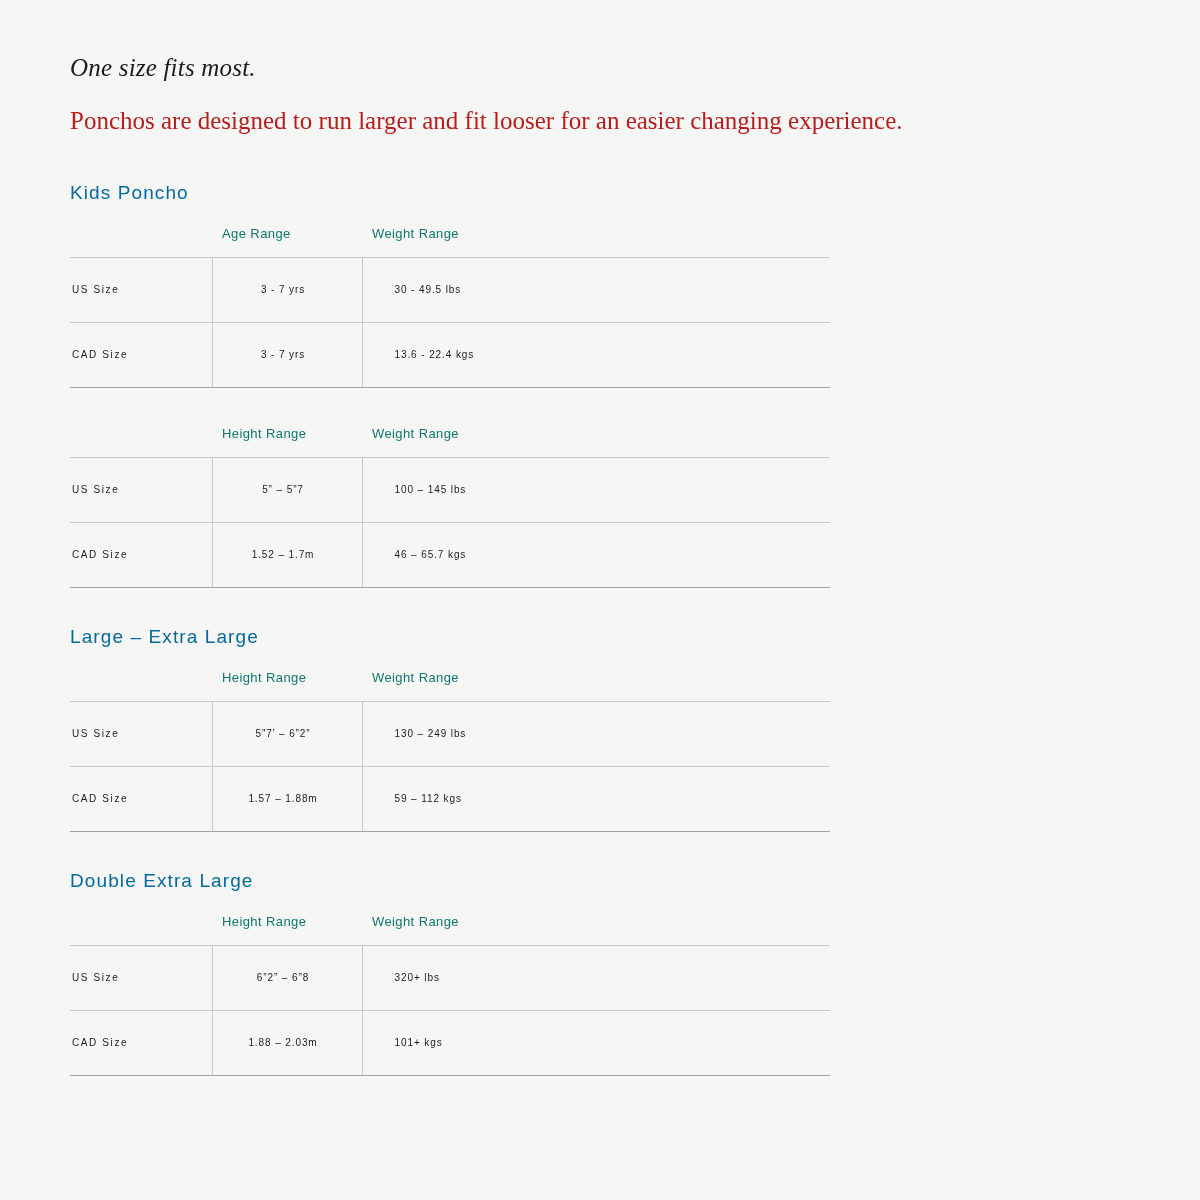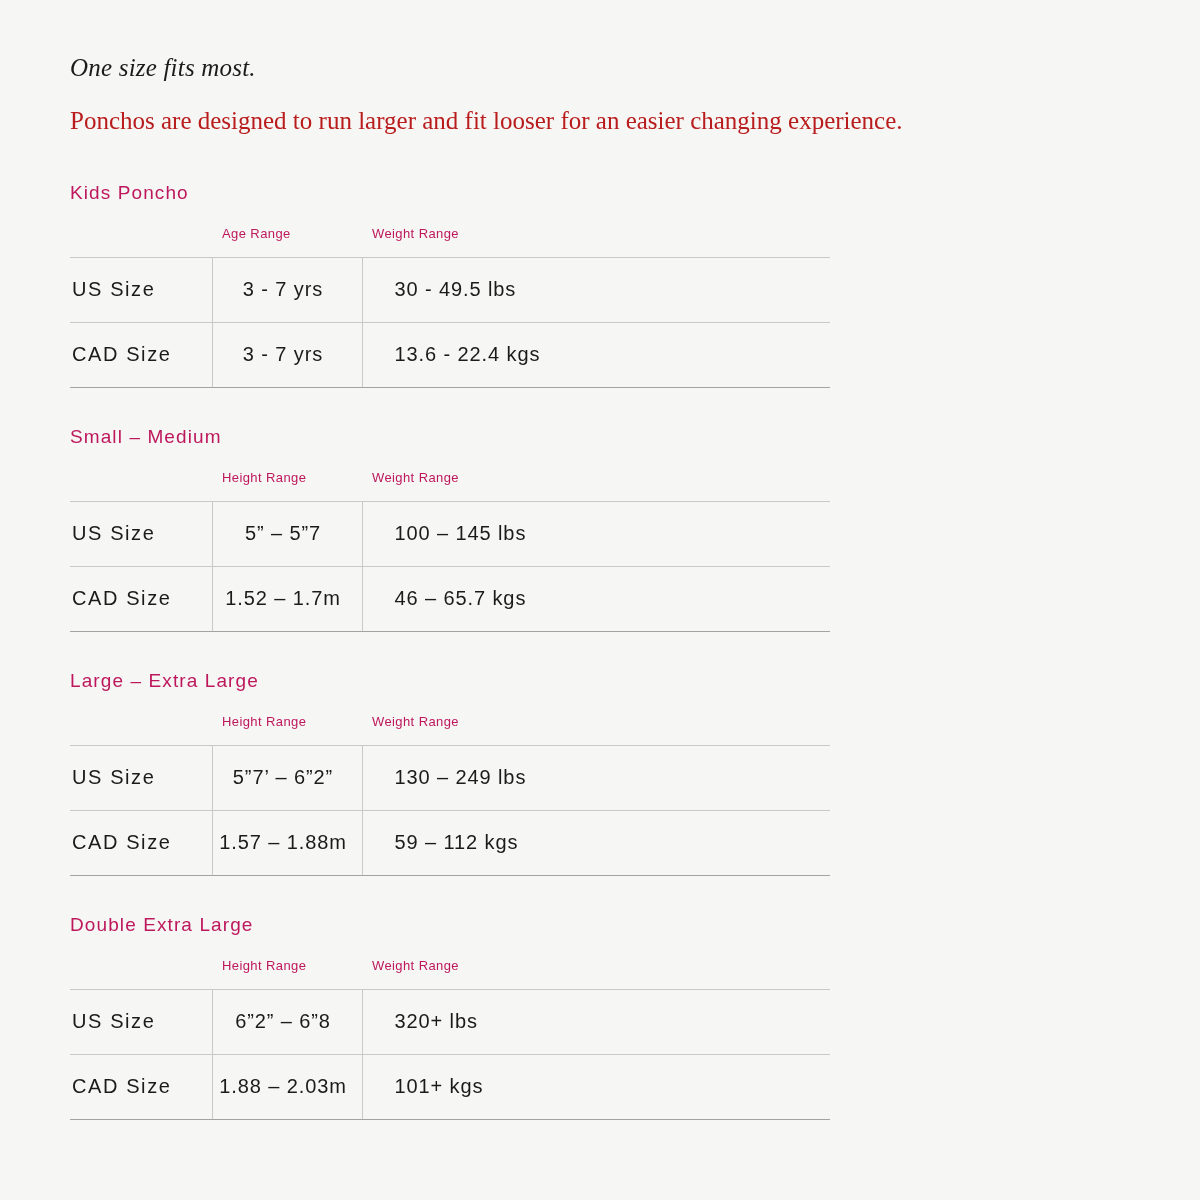--- a/index.html
+++ b/index.html
@@ -40,21 +40,21 @@
     font-weight: 400;
   }
   .section {
     margin-bottom: 8px;
   }
   .section-title {
     font-family: "Liberation Sans", sans-serif;
     font-size: 19px;
     font-weight: 400;
     letter-spacing: 1.1px;
-    color: #be185d;
+    color: #0369a1;
     margin: 0 0 22px 0;
   }
   table.size-table {
     border-collapse: collapse;
     width: 760px;
     table-layout: fixed;
   }
   table.size-table col.c1 { width: 142px; }
   table.size-table col.c2 { width: 150px; }
   table.size-table col.c3 { width: 468px; }
@@ -62,31 +62,31 @@
   .size-table th,
   .size-table td {
     padding: 0;
     text-align: left;
     vertical-align: middle;
   }
   .hdr-row th {
     font-size: 13px;
     font-weight: 400;
     letter-spacing: 0.4px;
-    color: #be185d;
+    color: #0f766e;
     padding-bottom: 16px;
     padding-left: 10px;
   }
   .hdr-row th.blank {
     padding-left: 0;
   }
   .body-row td {
     height: 64px;
     border-top: 1px solid #c9c9c5;
-    font-size: 20px;
+    font-size: 10px;
     letter-spacing: 0.9px;
     color: #1b1b1b;
   }
   .body-row:last-child td {
     border-bottom: 1px solid #a3a3a3;
   }
   .body-row td.label {
     letter-spacing: 1.6px;
     padding-left: 2px;
   }
@@ -144,21 +144,20 @@
             </td>
           <td class="last">13.6 - 22.4 kgs</td>
         </tr>
       </tbody>
     </table>
   </div>
 
   <div class="spacer-sm"></div>
 
   <div class="section">
-    <h3 class="section-title">Small – Medium</h3>
     <table class="size-table">
       <colgroup>
           <col class="c1">
           <col class="c2">
           <col class="c3">
         </colgroup>
       <thead>
         <tr class="hdr-row">
           <th class="blank"></th>
           <th>Height Range</th>

